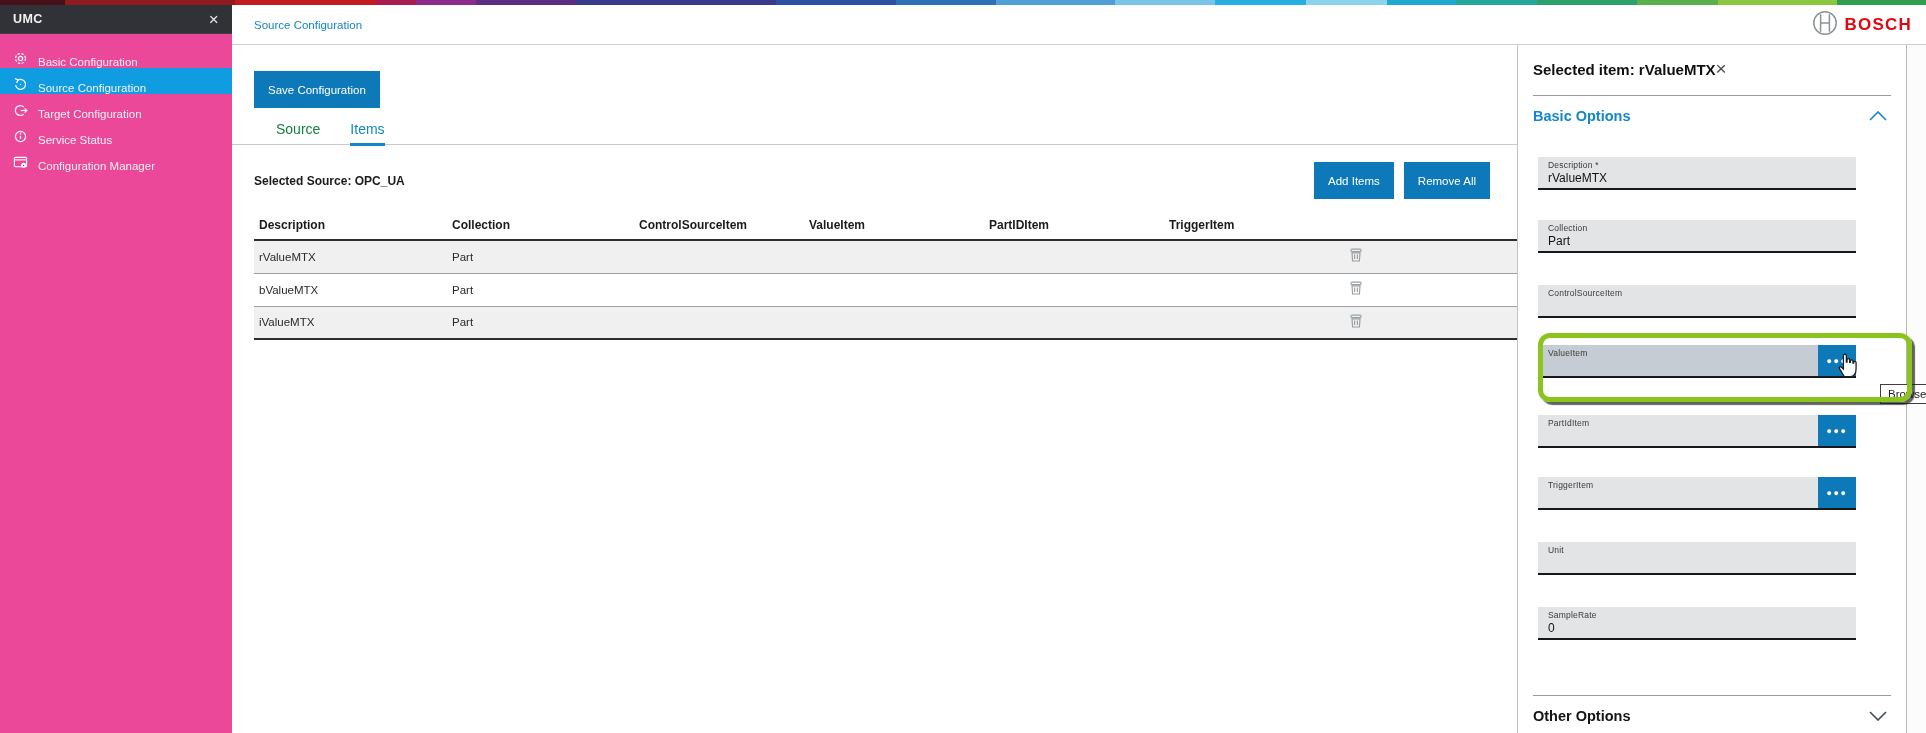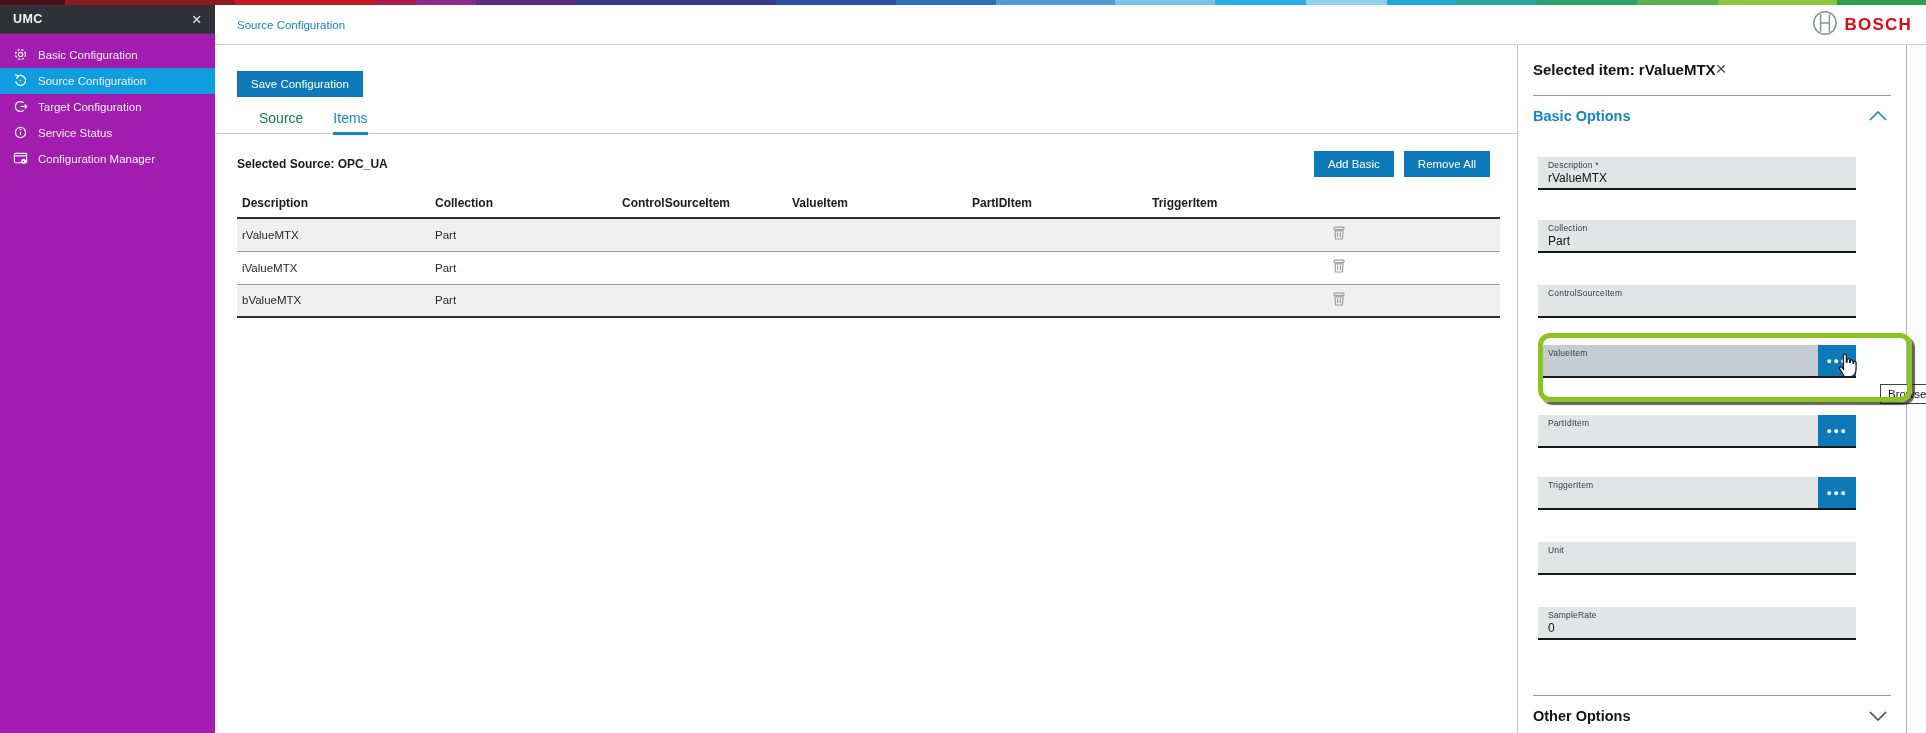--- a/index.html
+++ b/index.html
@@ -6,45 +6,45 @@
   html,body { width:1926px; height:733px; overflow:hidden; background:#fff;
     font-family:"Liberation Sans", sans-serif; }
 
   
   .brandbar { height:5px; width:100%; display:flex; }
   .brandbar div { height:100%; }
 
   .shell { display:flex; height:728px; }
 
   
-  .sidebar { width:215px; flex-shrink:0; background:#a21caf; color:#f2f2f2; }
+  .sidebar { width:232px; flex-shrink:0; background:#ec4899; color:#f2f2f2; }
   .sb-header { height:29px; display:flex; align-items:center; justify-content:space-between;
     padding:0 13px; background:#313138; border-bottom:1px solid #3e3e46;
     font-weight:bold; font-size:12.5px; letter-spacing:.4px; }
   .sb-close { font-size:17px; font-weight:400; color:#e8e8e8; cursor:pointer; line-height:1; }
   .sb-nav { margin-top:8px; }
-  .sb-item { height:26px; display:flex; align-items:center; gap:10px; padding:0 13px;
+  .sb-item { height:26px; display:flex; align-items:flex-end; gap:10px; padding:0 13px;
     font-size:11.5px; cursor:pointer; white-space:nowrap; }
   .sb-item.selected { background:#0f9ce0; }
   .sb-item svg { flex-shrink:0; }
 
   
   .right { flex:1; display:flex; flex-direction:column; min-width:0; }
   .topbar { height:40px; display:flex; align-items:center; justify-content:space-between;
     padding:0 14px 0 22px; border-bottom:1px solid #cfcfcf; background:#fff; flex-shrink:0; }
   .breadcrumb { font-size:11.5px; color:#1287c9; cursor:pointer; }
   .logo { display:flex; align-items:center; gap:7px; }
   .logo-text { color:#e30613; font-weight:bold; font-size:17px; letter-spacing:1.2px; }
 
   .workarea { flex:1; display:flex; min-height:0; }
 
   
   .main { flex:1; min-width:0; }
   .btn { background:#0e79b8; color:#fff; border:none; font-family:inherit;
-    font-size:11.5px; height:26px; padding:0 14px; cursor:pointer; }
+    font-size:11.5px; height:37px; padding:0 14px; cursor:pointer; }
   .save-btn { margin:26px 0 0 22px; }
   .tabs-row { margin-top:13px; border-bottom:1px solid #c9c9c9; padding-left:44px;
     display:flex; gap:30px; }
   .tab { font-size:14px; color:#15803d; padding-bottom:6px; border-bottom:3px solid transparent;
     margin-bottom:-2px; cursor:pointer; }
   .tab.active { color:#1287c9; border-bottom-color:#1287c9; }
   .source-row { display:flex; align-items:center; justify-content:space-between;
     margin:17px 27px 0 22px; }
   .source-label { font-size:12px; font-weight:bold; color:#1b1b1b; }
   .btn-group { display:flex; gap:10px; }
@@ -192,21 +192,21 @@
         <button class="btn save-btn">Save Configuration</button>
 
         <div class="tabs-row">
           <span class="tab">Source</span>
           <span class="tab active">Items</span>
         </div>
 
         <div class="source-row">
           <span class="source-label">Selected Source: OPC_UA</span>
           <span class="btn-group">
-            <button class="btn">Add Basic</button>
+            <button class="btn">Add Items</button>
             <button class="btn">Remove All</button>
           </span>
         </div>
 
         <table class="items">
           <colgroup>
             <col style="width:193px">
               <col style="width:187px">
               <col style="width:170px">
             <col style="width:180px">
@@ -235,36 +235,36 @@
                 <td></td>
               <td>
                   <button class="trash-btn"><svg width="14" height="16" viewBox="0 0 14 16" fill="none" stroke="#9aa0a4" stroke-width="1.2">
                       <rect x="1.9" y="2.2" width="10.2" height="2.4" rx="1.2"></rect>
                       <path d="M3 5.8h8l-.6 8.2H3.6z"></path>
                       <path d="M5.6 7.5v4.6M8.4 7.5v4.6"></path>
                     </svg></button>
                 </td>
             </tr>
             <tr>
-              <td>iValueMTX</td>
+              <td>bValueMTX</td>
               <td>Part</td>
               <td></td>
                 <td></td>
               <td></td>
                 <td></td>
               <td>
                   <button class="trash-btn"><svg width="14" height="16" viewBox="0 0 14 16" fill="none" stroke="#9aa0a4" stroke-width="1.2">
                       <rect x="1.9" y="2.2" width="10.2" height="2.4" rx="1.2"></rect>
                       <path d="M3 5.8h8l-.6 8.2H3.6z"></path>
                       <path d="M5.6 7.5v4.6M8.4 7.5v4.6"></path>
                     </svg></button>
                 </td>
             </tr>
             <tr>
-              <td>bValueMTX</td>
+              <td>iValueMTX</td>
               <td>Part</td>
               <td></td>
                 <td></td>
               <td></td>
                 <td></td>
               <td>
                   <button class="trash-btn"><svg width="14" height="16" viewBox="0 0 14 16" fill="none" stroke="#9aa0a4" stroke-width="1.2">
                       <rect x="1.9" y="2.2" width="10.2" height="2.4" rx="1.2"></rect>
                       <path d="M3 5.8h8l-.6 8.2H3.6z"></path>
                       <path d="M5.6 7.5v4.6M8.4 7.5v4.6"></path>

